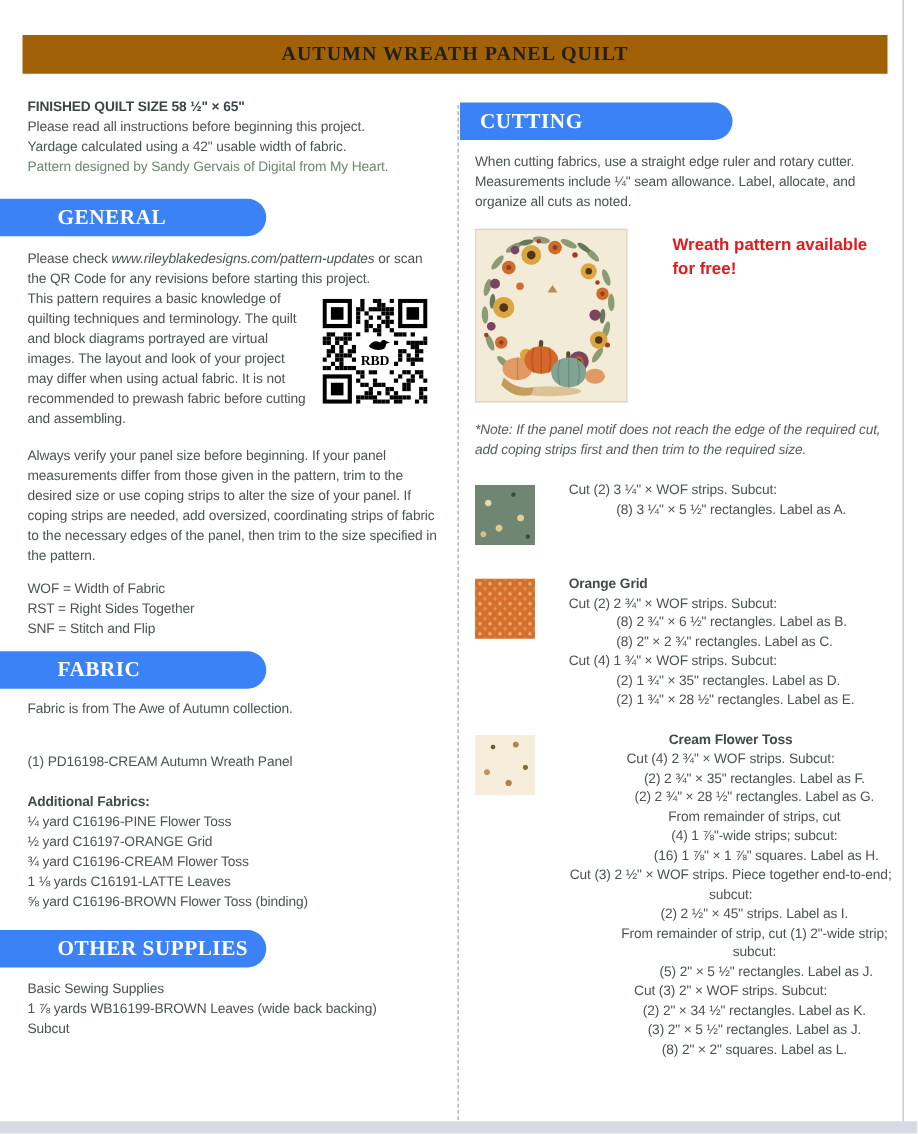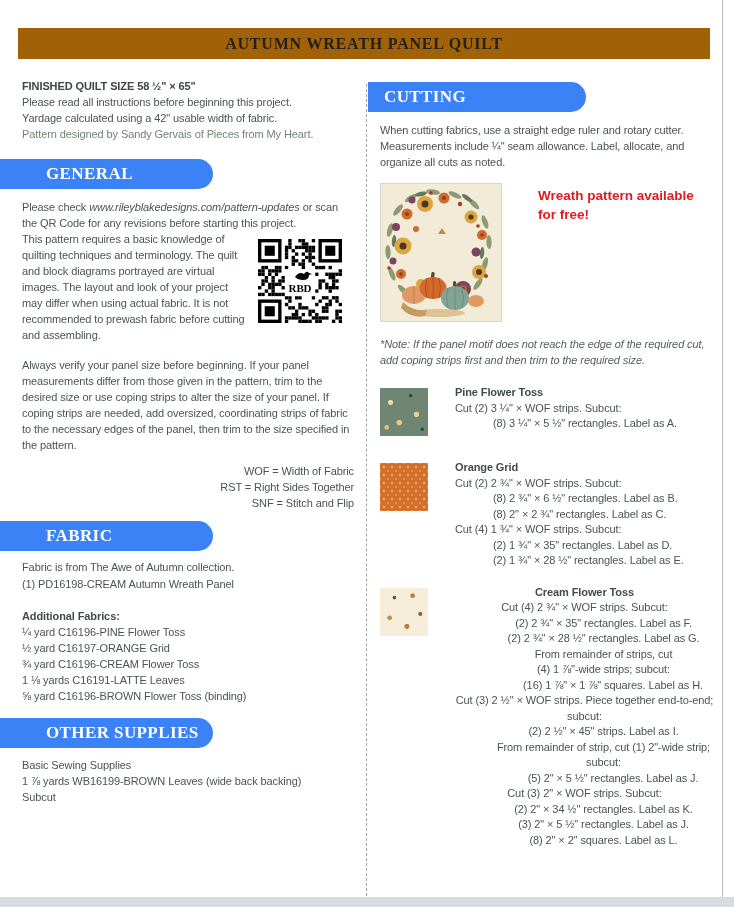--- a/index.html
+++ b/index.html
@@ -29,24 +29,24 @@
   .ital{font-style:italic;margin-top:44px;}
   p{margin:0;}
   
   .finished{font-weight:700;color:#3e4547;line-height:16px;}
   .intro{line-height:16px;}
   .gen-banner{margin-top:17px;}
   .p1a{margin-top:10px;line-height:16px;}
   .p1b{line-height:16px;}
   .qr-float{float:right;width:84px;height:84px;margin:8px 12px 4px 10px;}
   .p2{margin-top:14px;line-height:16px;clear:both;}
-  .abbr{margin-top:10px;line-height:16px;text-align:right;}
+  .abbr{margin-top:10px;line-height:16px;}
   .fab-banner{margin-top:10px;}
   .collection{margin-top:8px;line-height:16px;}
-  .panel-id{margin-top:1px;line-height:16px;}
+  .panel-id{margin-top:27px;line-height:16px;}
   .additional{margin-top:16px;line-height:16px;}
   .oth-banner{margin-top:14px;}
   .supplies{margin-top:9px;line-height:16px;}
   
   .cut-intro{margin-top:10px;line-height:16px;}
   .wreath-row{margin-top:13px;display:flex;}
   .wreath-img{width:120px;height:137px;border:1px solid #d8d4c9;background:#f2ebd8;flex:none;}
   .digital{margin-left:36px;margin-top:3px;width:175px;font-weight:700;font-size:13.5px;
            line-height:19px;color:#e01b22;letter-spacing:0;}
   .panel-block{margin-top:12px;line-height:16px;}
@@ -91,21 +91,21 @@
   <div class="divider"></div>
   <div class="right-edge"></div>
   <div class="bottom-strip"></div>
 
   <div class="col-left">
     <div class="finished">FINISHED QUILT SIZE 58 ½" × 65"</div>
 
     <div class="intro">
       <div class="line">Please read all instructions before beginning this project.</div>
       <div class="line">Yardage calculated using a 42" usable width of fabric.</div>
-      <div class="line green">Pattern designed by Sandy Gervais of Pieces from My Heart.</div>
+      <div class="line green">Pattern designed by Sandy Gervais of Digital from My Heart.</div>
     </div>
 
     <div class="banner banner-left gen-banner">GENERAL INSTRUCTIONS</div>
 
     <p class="p1a"><span>Please check </span><span class="ital">www.rileyblakedesigns.com/pattern-updates</span><span> or scan the QR Code for any revisions before starting this project.</span></p>
 
     <div class="p1b">
       <div class="qr-float">
         <svg id="qr-svg" width="84" height="84" viewBox="0 0 84 84">
             <rect x="0" y="0" width="84" height="84" fill="#ffffff"></rect>
@@ -415,21 +415,20 @@
       <div class="digital">Wreath pattern available for free!</div>
     </div>
 
 
     <p class="note">*Note: If the panel motif does not reach the edge of the required cut, add coping strips first and then trim to the required size.</p>
 
     <div id="cutting-fabrics">
         <div class="fabric-sec ">
           <div class="swatch swatch-pine"></div>
           <div class="fabric-content">
-            <div class="fabric-name">Pine Flower Toss</div>
             <div class="cutline ind-0">Cut (2) 3 ¼" × WOF strips. Subcut:</div>
             <div class="cutline ind-2">(8) 3 ¼" × 5 ½" rectangles. Label as A.</div>
           </div>
         </div>
         <div class="fabric-sec m2">
           <div class="swatch swatch-orange"></div>
           <div class="fabric-content">
             <div class="fabric-name">Orange Grid</div>
             <div class="cutline ind-0">Cut (2) 2 ¾" × WOF strips. Subcut:</div>
             <div class="cutline ind-2">(8) 2 ¾" × 6 ½" rectangles. Label as B.</div>

